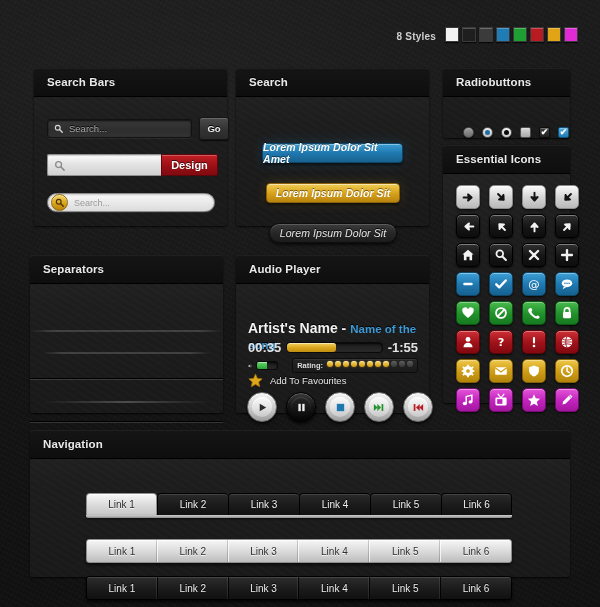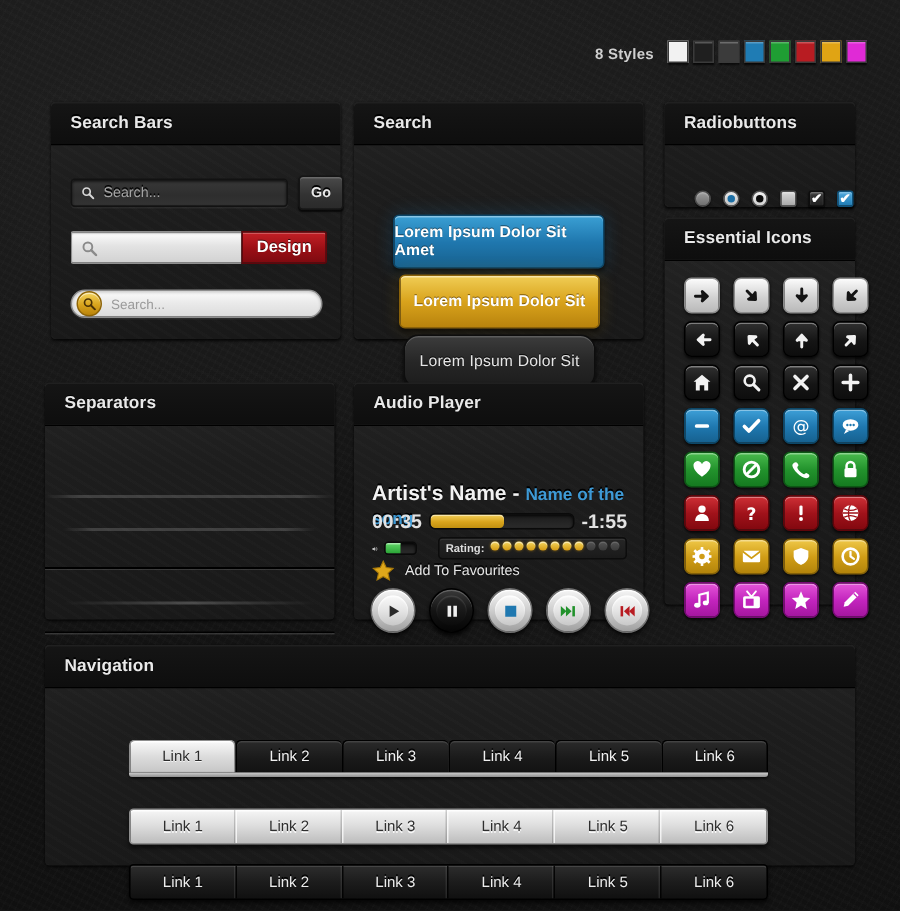--- a/index.html
+++ b/index.html
@@ -111,24 +111,25 @@
     background:linear-gradient(#f5d661,#d9a41c 55%,#b9830c);
     border:1px solid #8f6507;
     box-shadow:inset 0 1px 0 rgba(255,255,255,.55);
     display:flex;align-items:center;justify-content:center;flex:none;
   }
   .mag{display:block;}
 
   
   #panel-buttons{left:236px;top:68px;width:193px;height:158px;}
   .btn3d{
-    position:absolute;left:26px;height:36px;width:141px;
+    position:absolute;left:26px;height:20px;width:141px;
     border-radius:4px;display:flex;align-items:center;justify-content:center;
     font-size:10.5px;font-weight:bold;letter-spacing:.1px;
     box-sizing:border-box;
+    font-style:italic;
   }
   .btn-blue{
     top:46px;width:141px;
     background:linear-gradient(#3a9fd4,#1f77ae 52%,#18628f);
     border:1px solid #0c4668;color:#fff;
     text-shadow:0 -1px 0 rgba(0,0,0,.5);
     box-shadow:inset 0 1px 0 rgba(255,255,255,.4), 0 2px 3px rgba(0,0,0,.6), 0 0 12px rgba(30,120,180,.28);
   }
   .btn-gold{
     top:86px;left:30px;width:134px;

